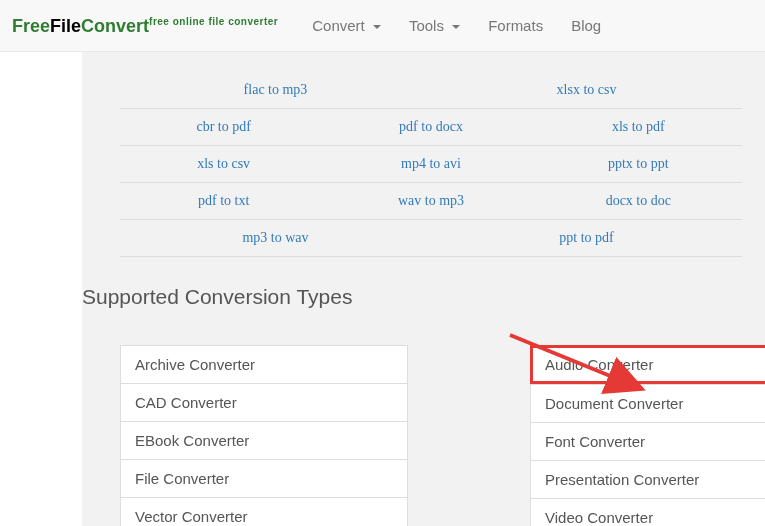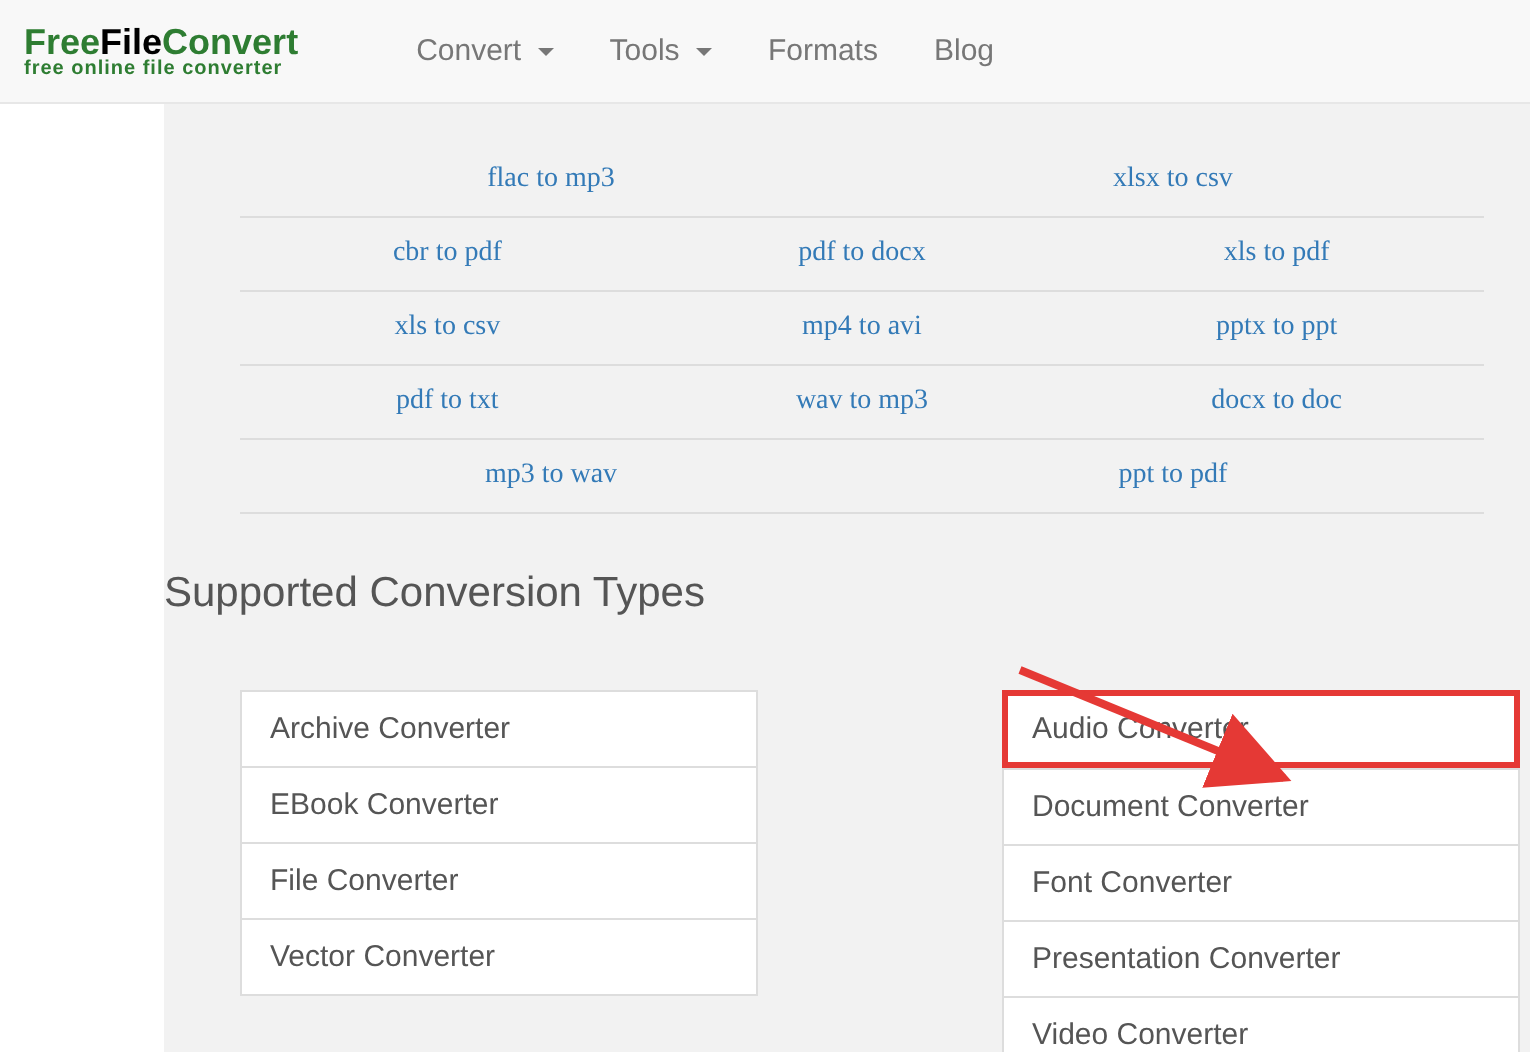--- a/index.html
+++ b/index.html
@@ -15,23 +15,23 @@
   .navbar {
     height: 52px;
     background: #f8f8f8;
     border-bottom: 1px solid #e7e7e7;
     display: flex;
     align-items: center;
     padding-left: 12px;
   }
   .brand {
     display: flex;
-    flex-direction: column;
+    flex-direction: row;
     line-height: 1;
-    margin-right: 45px;
+    margin-right: 20px;
   }
   .brand-top {
     font-size: 18px;
     font-weight: bold;
     color: #333;
   }
   .brand-top .free { color: #2e7d32; }
   .brand-top .file { color: #000; }
   .brand-top .convert { color: #2e7d32; }
   .brand-sub {
@@ -90,21 +90,21 @@
   .types-wrap {
     display: flex;
     margin-left: 38px;
     gap: 122px;
   }
   .types-col {
     display: flex;
     flex-direction: column;
   }
   .type-cell {
-    width: 259px;
+    width: 288px;
     background: #fff;
     border: 1px solid #ddd;
     border-bottom: none;
     padding: 10px 14px;
     color: #555;
     font-size: 15px;
     cursor: pointer;
   }
   .types-col .type-cell:last-child {
     border-bottom: 1px solid #ddd;
@@ -174,20 +174,21 @@
       <div class="conv-cell">mp3 to wav</div>
       <div class="conv-cell">ppt to pdf</div>
     </div>
   </div>
 
   <div class="heading">Supported Conversion Types</div>
 
   <div class="types-wrap">
     <div class="types-col">
       <div class="type-cell">Archive Converter</div>
+      <div class="type-cell">CAD Converter</div>
       <div class="type-cell">EBook Converter</div>
       <div class="type-cell">File Converter</div>
       <div class="type-cell">Vector Converter</div>
     </div>
     <div class="types-col">
       <div class="type-cell highlighted">Audio Converter</div>
       <div class="type-cell">Document Converter</div>
       <div class="type-cell">Font Converter</div>
       <div class="type-cell">Presentation Converter</div>
       <div class="type-cell">Video Converter</div>

